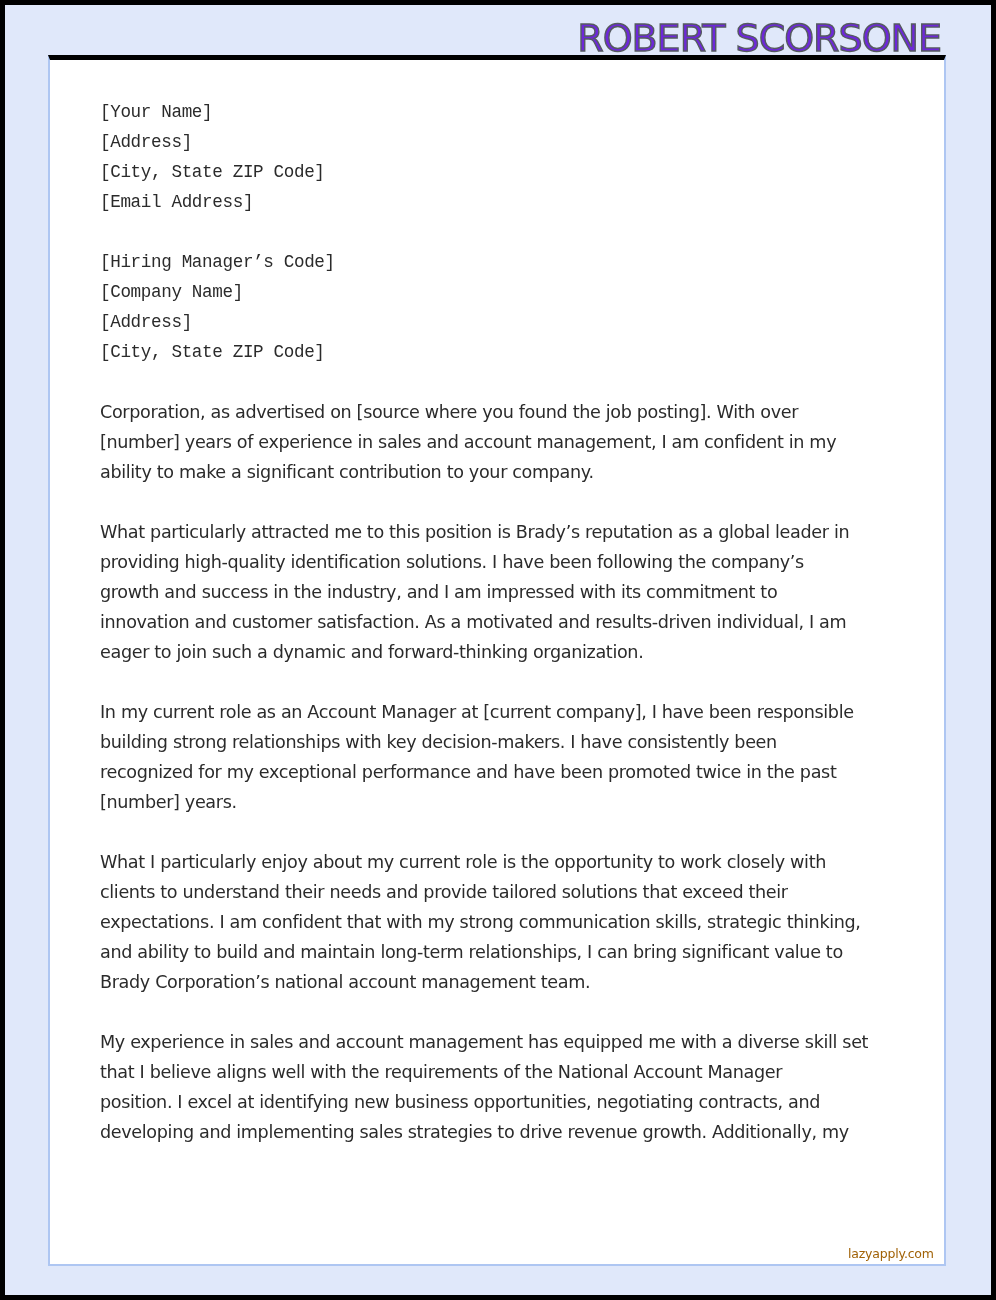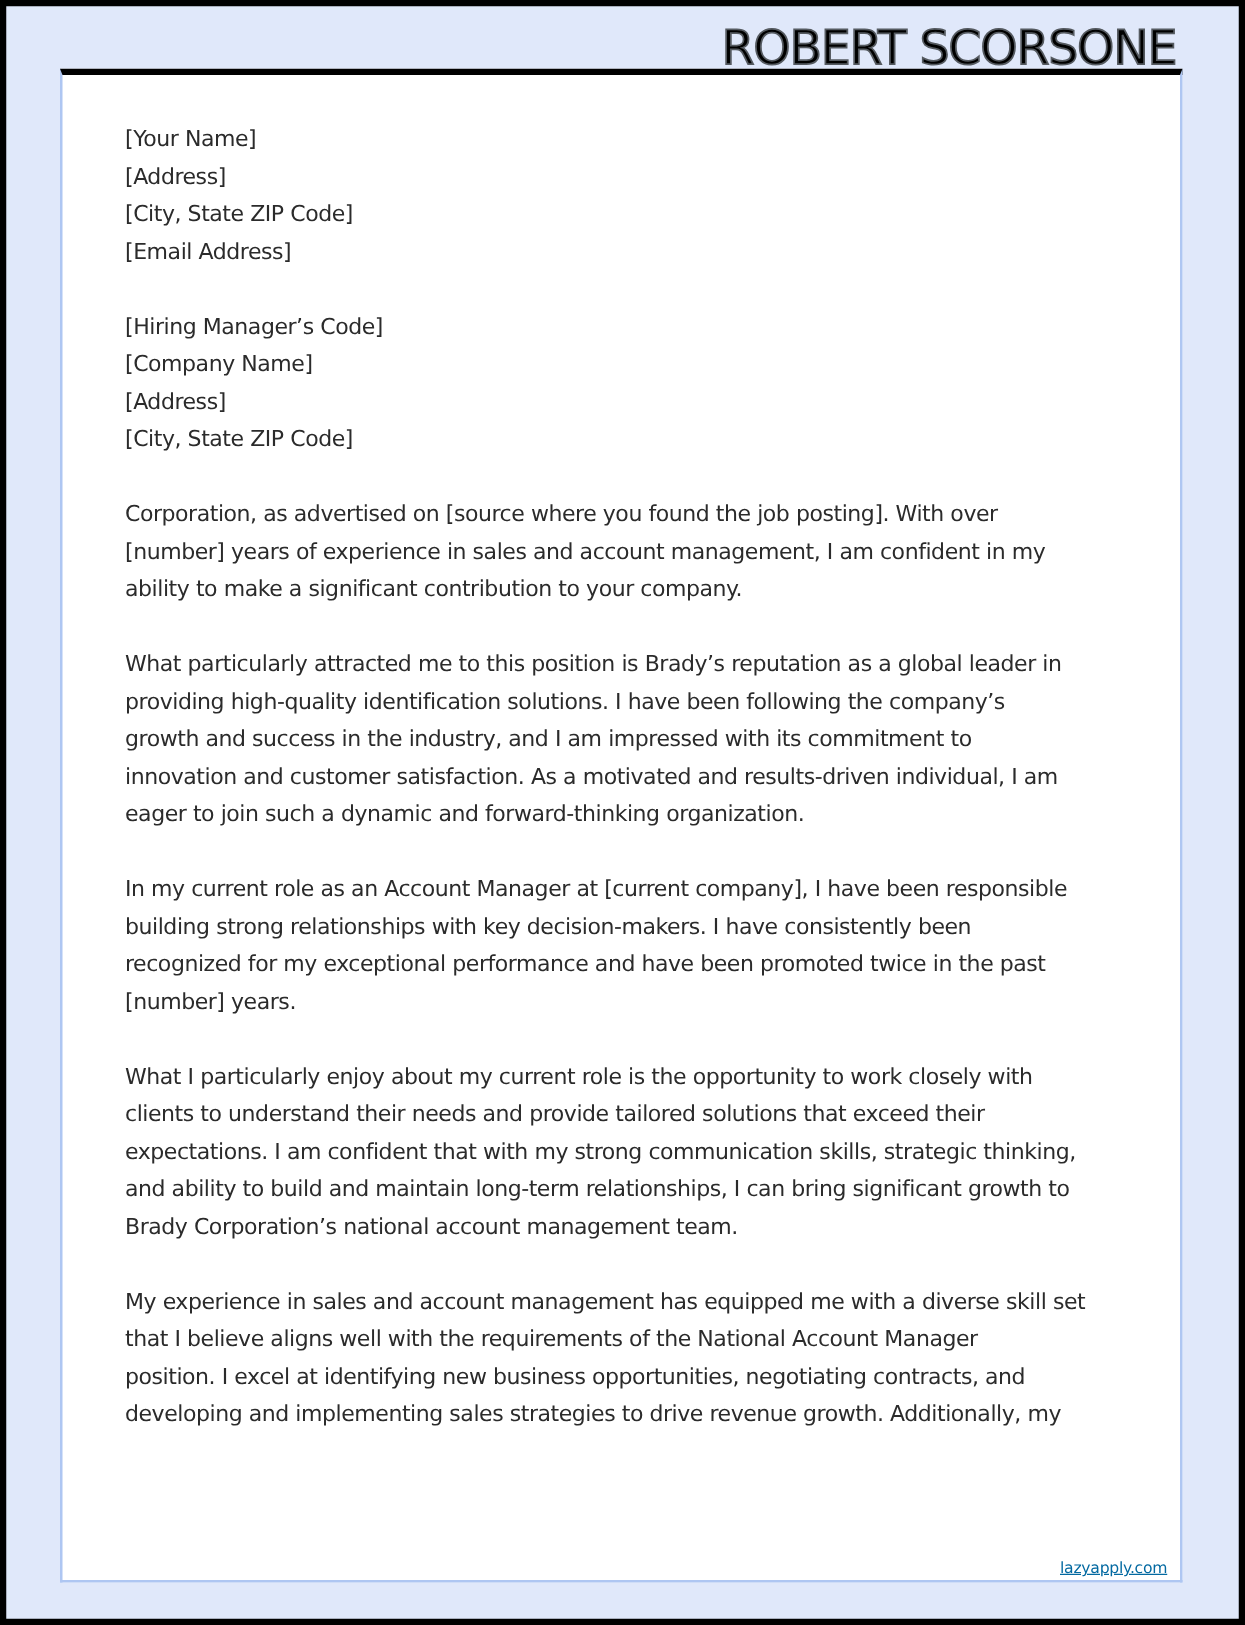--- a/index.html
+++ b/index.html
@@ -23,21 +23,21 @@
       overflow: hidden;
     }
     .name {
       position: absolute;
       right: 50px;
       top: 10px;
       font-family: "DejaVu Sans", sans-serif;
       font-size: 38px;
       letter-spacing: -1px;
       line-height: 46px;
-      color: #000000;
+      color: #6d28d9;
       -webkit-text-stroke: 1.4px #555a60;
       white-space: nowrap;
     }
     .card {
       position: absolute;
       left: 43px;
       top: 50px;
       width: 894px;
       height: 1204px;
       background: #ffffff;
@@ -50,33 +50,32 @@
       position: absolute;
       left: 95px;
       top: 92px;
       width: 800px;
       font-family: "DejaVu Sans", sans-serif;
       font-size: 17.6px;
       line-height: 30px;
       color: #2b2b2b;
       letter-spacing: -0.35px;
     }
-    .block { margin: 0 0 30px 0; }
+    .block { margin: 0 0 30px 0; font-family: Liberation Mono, monospace; }
     .line { display: block; white-space: nowrap; }
     .para { margin: 0 0 30px 0; }
     .watermark {
       position: absolute;
       left: 843px;
       top: 1241px;
       font-family: "DejaVu Sans", sans-serif;
       font-size: 12.5px;
-      color: #0369a1;
+      color: #a16207;
       letter-spacing: -0.2px;
       white-space: nowrap;
-      text-decoration: underline;
     }
   </style>
 </head>
 <body>
 
 <div class="frame">
   <div class="name">ROBERT SCORSONE</div>
 
   <div class="card"></div>
 
@@ -114,21 +113,21 @@
       <span class="line">In my current role as an Account Manager at [current company], I have been responsible</span>
       <span class="line">building strong relationships with key decision-makers. I have consistently been</span>
       <span class="line">recognized for my exceptional performance and have been promoted twice in the past</span>
       <span class="line">[number] years.</span>
     </div>
 
     <div class="para">
       <span class="line">What I particularly enjoy about my current role is the opportunity to work closely with</span>
       <span class="line">clients to understand their needs and provide tailored solutions that exceed their</span>
       <span class="line">expectations. I am confident that with my strong communication skills, strategic thinking,</span>
-      <span class="line">and ability to build and maintain long-term relationships, I can bring significant growth to</span>
+      <span class="line">and ability to build and maintain long-term relationships, I can bring significant value to</span>
       <span class="line">Brady Corporation’s national account management team.</span>
     </div>
 
     <div class="para">
       <span class="line">My experience in sales and account management has equipped me with a diverse skill set</span>
       <span class="line">that I believe aligns well with the requirements of the National Account Manager</span>
       <span class="line">position. I excel at identifying new business opportunities, negotiating contracts, and</span>
       <span class="line">developing and implementing sales strategies to drive revenue growth. Additionally, my</span>
     </div>
   </div>

